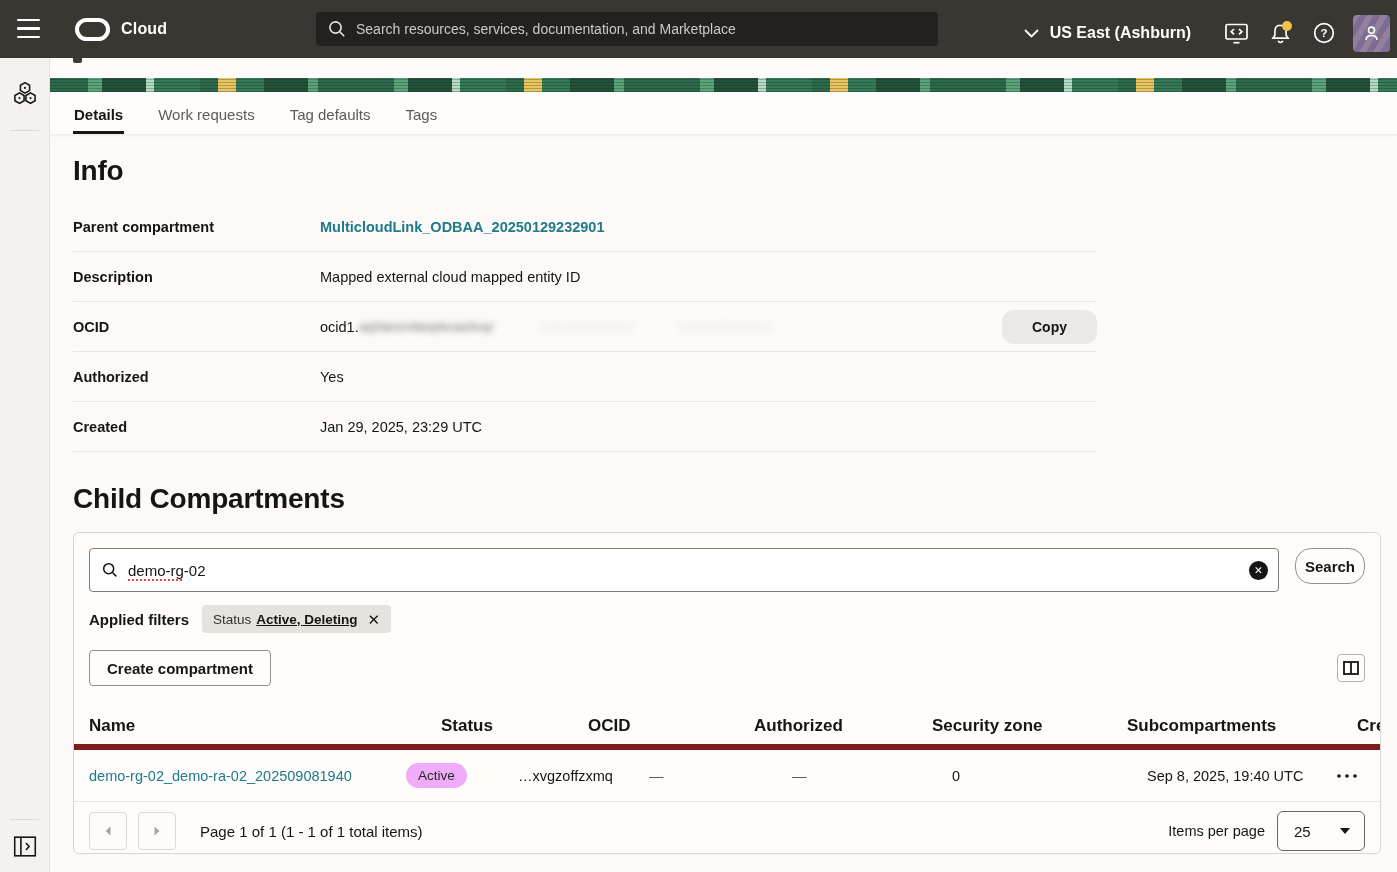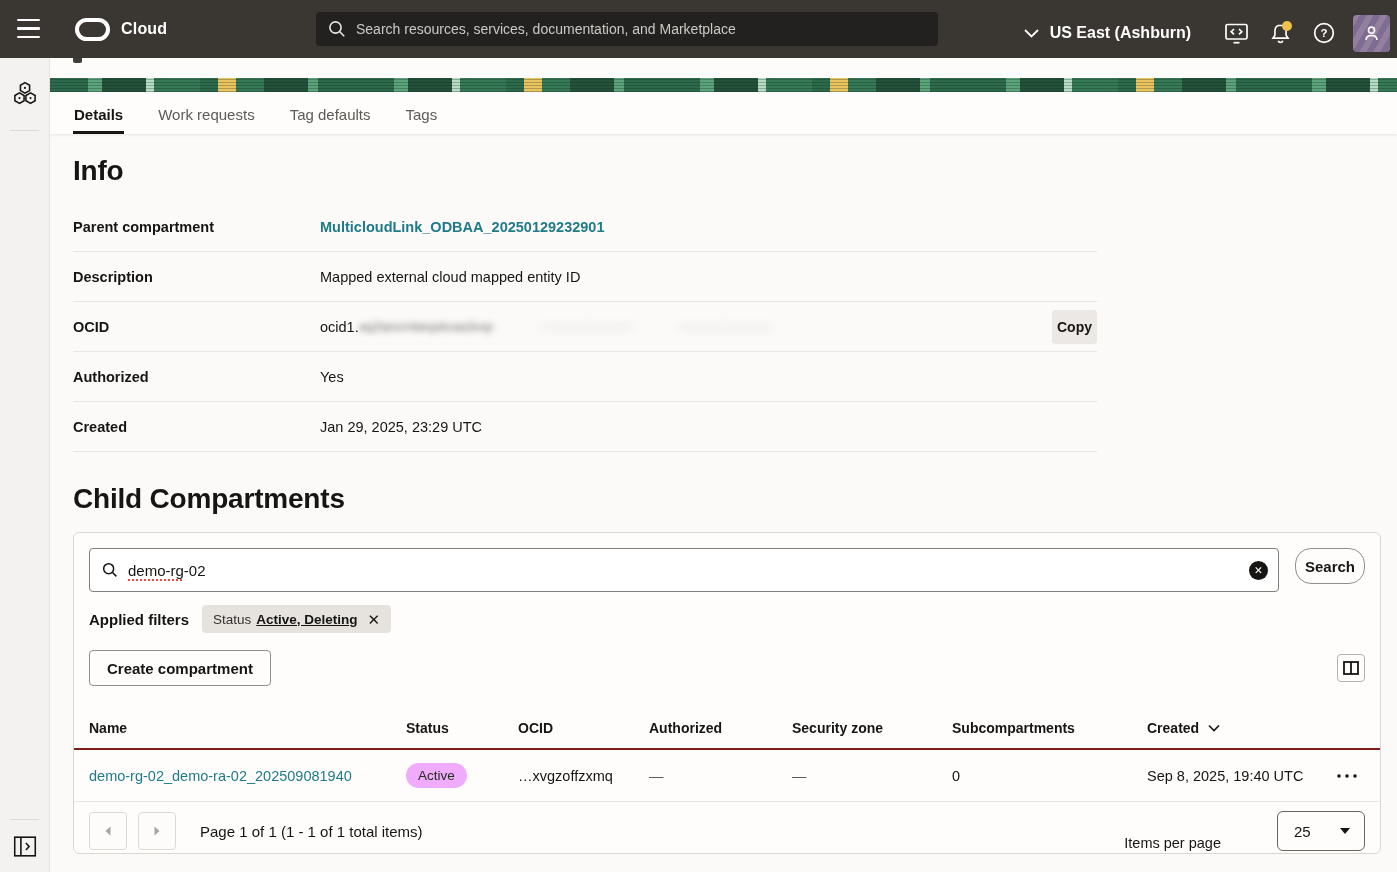--- a/index.html
+++ b/index.html
@@ -60,22 +60,22 @@
   .section-title { font-size:28px; font-weight:700; line-height:34px; letter-spacing:-.2px; }
   #info-title { margin-bottom:14px; }
   .info-rows { width:1024px; }
   .info-row { display:flex; align-items:center; min-height:50px; border-bottom:1px solid #e8e6e3; }
   .info-label { width:247px; flex-shrink:0; font-weight:700; font-size:14.5px; }
   .info-value { flex:1; font-size:14.5px; display:flex; align-items:center; }
   .link { color:#1f7a8a; text-decoration:none; cursor:pointer; }
   .link.semibold { font-weight:600; }
   .redacted { filter:blur(3px); opacity:.8; color:#55524e; font-size:13px; letter-spacing:-.3px; }
   .smudge { filter:blur(4px); opacity:.16; color:#6b6762; font-size:12px; margin-left:46px; }
-  .copy-btn { margin-left:auto; background:#ebe8e5; border:none; border-radius:4px; cursor:pointer;
-    font-family:inherit; font-weight:700; font-size:14px; color:#161513; padding:9px 5px; }
+  .copy-btn { margin-left:auto; background:#ebe8e5; border:none; border-radius:12px; cursor:pointer;
+    font-family:inherit; font-weight:700; font-size:14px; color:#161513; padding:9px 30px; }
   #child-title { margin-top:30px; margin-bottom:16px; }
   
   .card { width:1308px; height:322px; background:#fefdfc; border:1px solid #d9d6d2; border-radius:6px;
     padding:15px 15px 0; overflow:hidden; }
   .search-row { display:flex; }
   .searchbox { flex:1; height:44px; background:#fff; border:1px solid #827e79; border-radius:4px;
     display:flex; align-items:center; padding:0 10px 0 12px; cursor:text; }
   .searchbox svg { flex-shrink:0; }
   .search-text { margin-left:10px; font-size:15px; }
   .misspell { text-decoration:underline dotted #e4493d 2px; text-underline-offset:4px; }
@@ -91,33 +91,33 @@
   .chip-close { font-size:15px; cursor:pointer; line-height:1; }
   .actions-row { display:flex; align-items:center; margin-top:17px; }
   .create-btn { height:36px; padding:0 17px; background:#fefdfc; border:1px solid #949089; border-radius:4px;
     font-family:inherit; font-weight:700; font-size:15px; color:#161513; cursor:pointer; }
   .col-manager-btn { margin-left:auto; width:28px; height:28px; background:#fefdfc; border:1px solid #b5b1ac;
     border-radius:4px; display:flex; align-items:center; justify-content:center; cursor:pointer; }
   
   .table { margin:22px -15px 0; }
   .trow { display:grid; grid-template-columns:317px 112px 131px 143px 160px 195px 160px 1fr;
     align-items:center; padding:0 10px 0 15px; }
-  .thead { height:42px; border-bottom:2px solid #7f1d1d; font-weight:700; font-size:14px; }
+  .thead { height:42px; border-bottom:6px solid #7f1d1d; font-weight:700; font-size:17px;gap:35px; }
   .th-sort { display:flex; align-items:center; gap:9px; cursor:pointer; }
   .tdata { height:52px; border-bottom:1px solid #e8e6e3; font-size:14.5px; }
   .pill { display:inline-block; width:fit-content; background:#f0abfc; color:#20301a; border-radius:14px;
     padding:5px 12px; font-size:13.5px; }
   .dash { color:#5f5c58; }
   .row-actions { justify-self:end; padding-right:12px; cursor:pointer; display:flex; }
   
   .pagination { display:flex; align-items:center; height:58px; padding:0 15px; }
   .page-btn { width:38px; height:38px; background:#fdfcfb; border:1px solid #dbd8d4; border-radius:4px;
     display:flex; align-items:center; justify-content:center; margin-right:11px; cursor:default; }
   .page-summary { margin-left:13px; font-size:15px; }
-  .pager-right { margin-left:auto; display:flex; align-items:flex-end;gap:44px; }
+  .pager-right { margin-left:auto; display:flex; align-items:center; }
   .ipp-label { font-size:14.5px; margin-right:12px; }
   .page-size { width:88px; height:40px; background:#fefdfc; border:1px solid #69655f; border-radius:6px;
     display:flex; align-items:center; padding:0 14px 0 16px; cursor:pointer; }
   .page-size-value { font-size:15px; }
   .caret-down { margin-left:auto; width:0; height:0; border-left:5.5px solid transparent;
     border-right:5.5px solid transparent; border-top:6.5px solid #161513; }
 </style>
 </head>
 <body>
 

